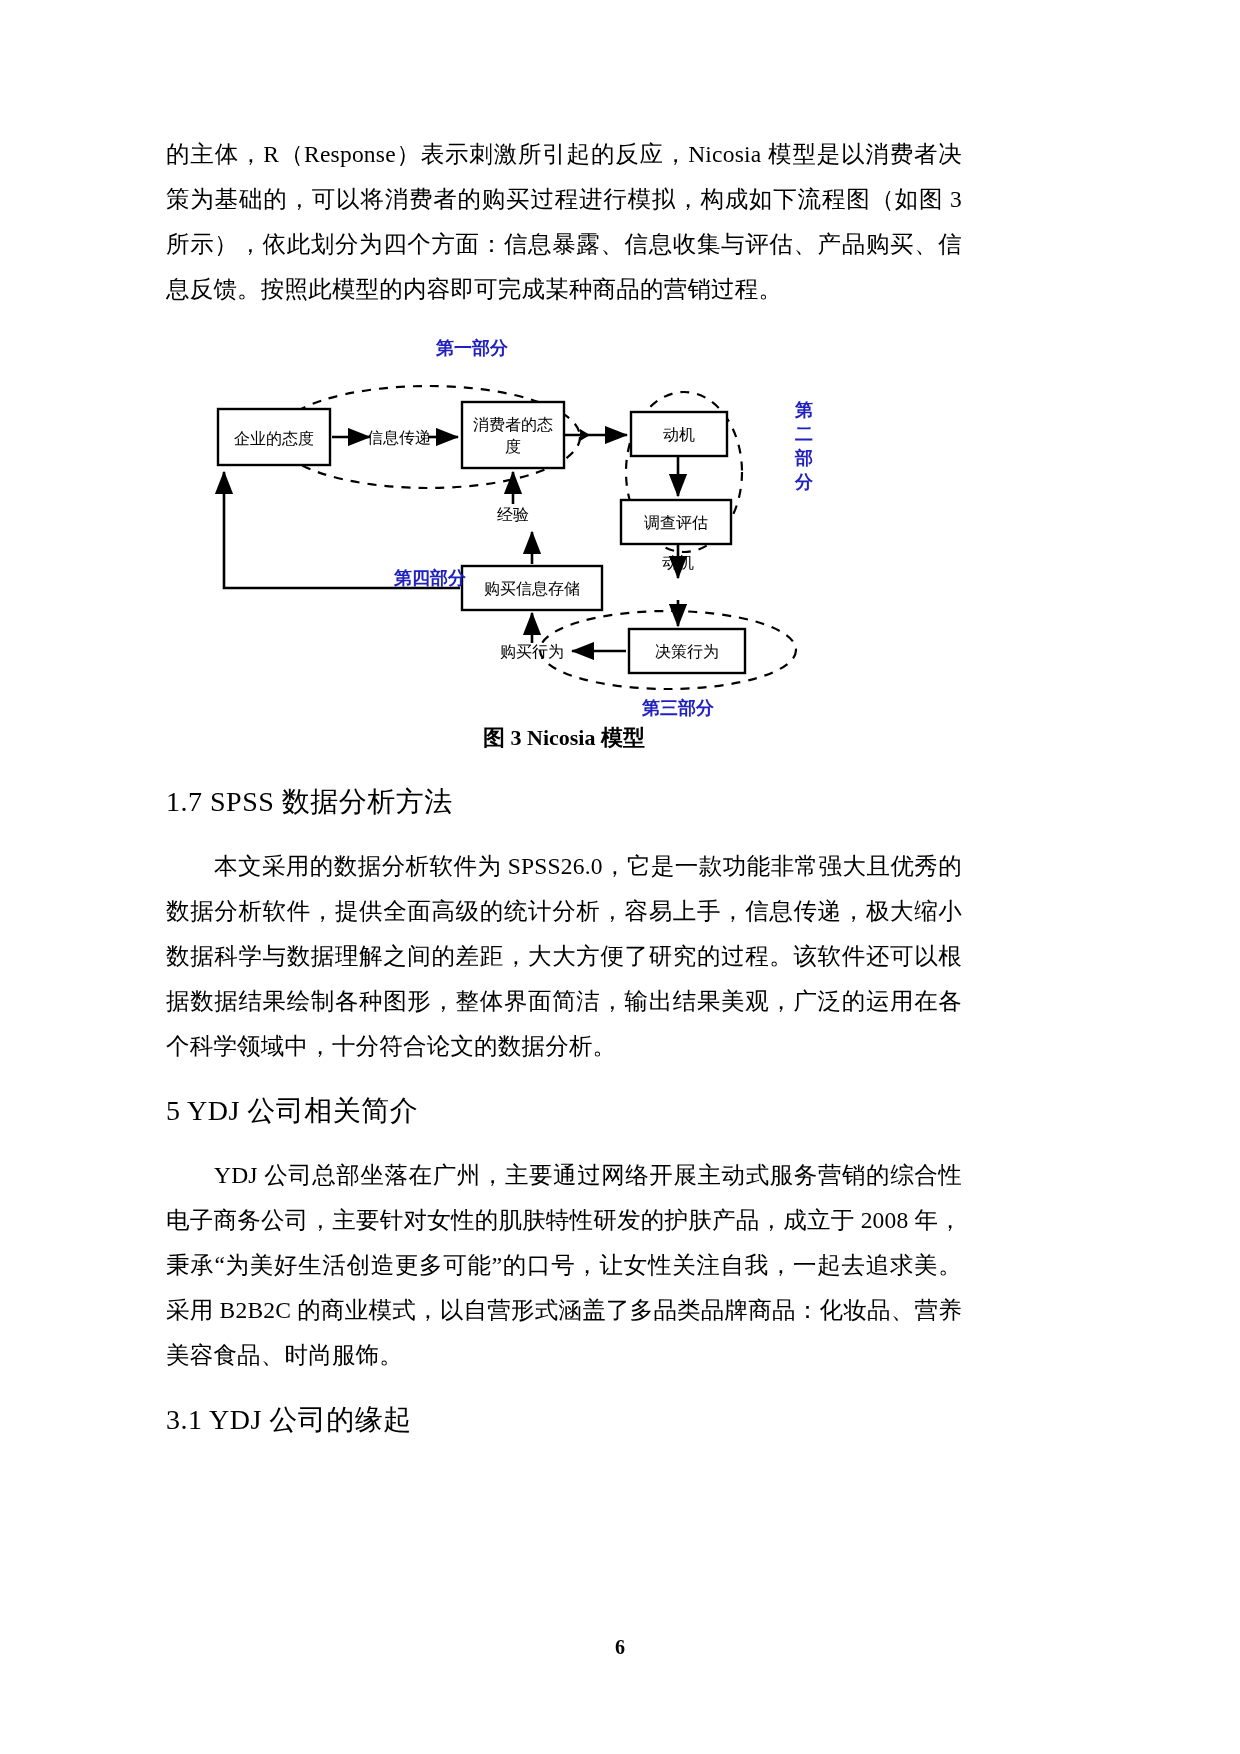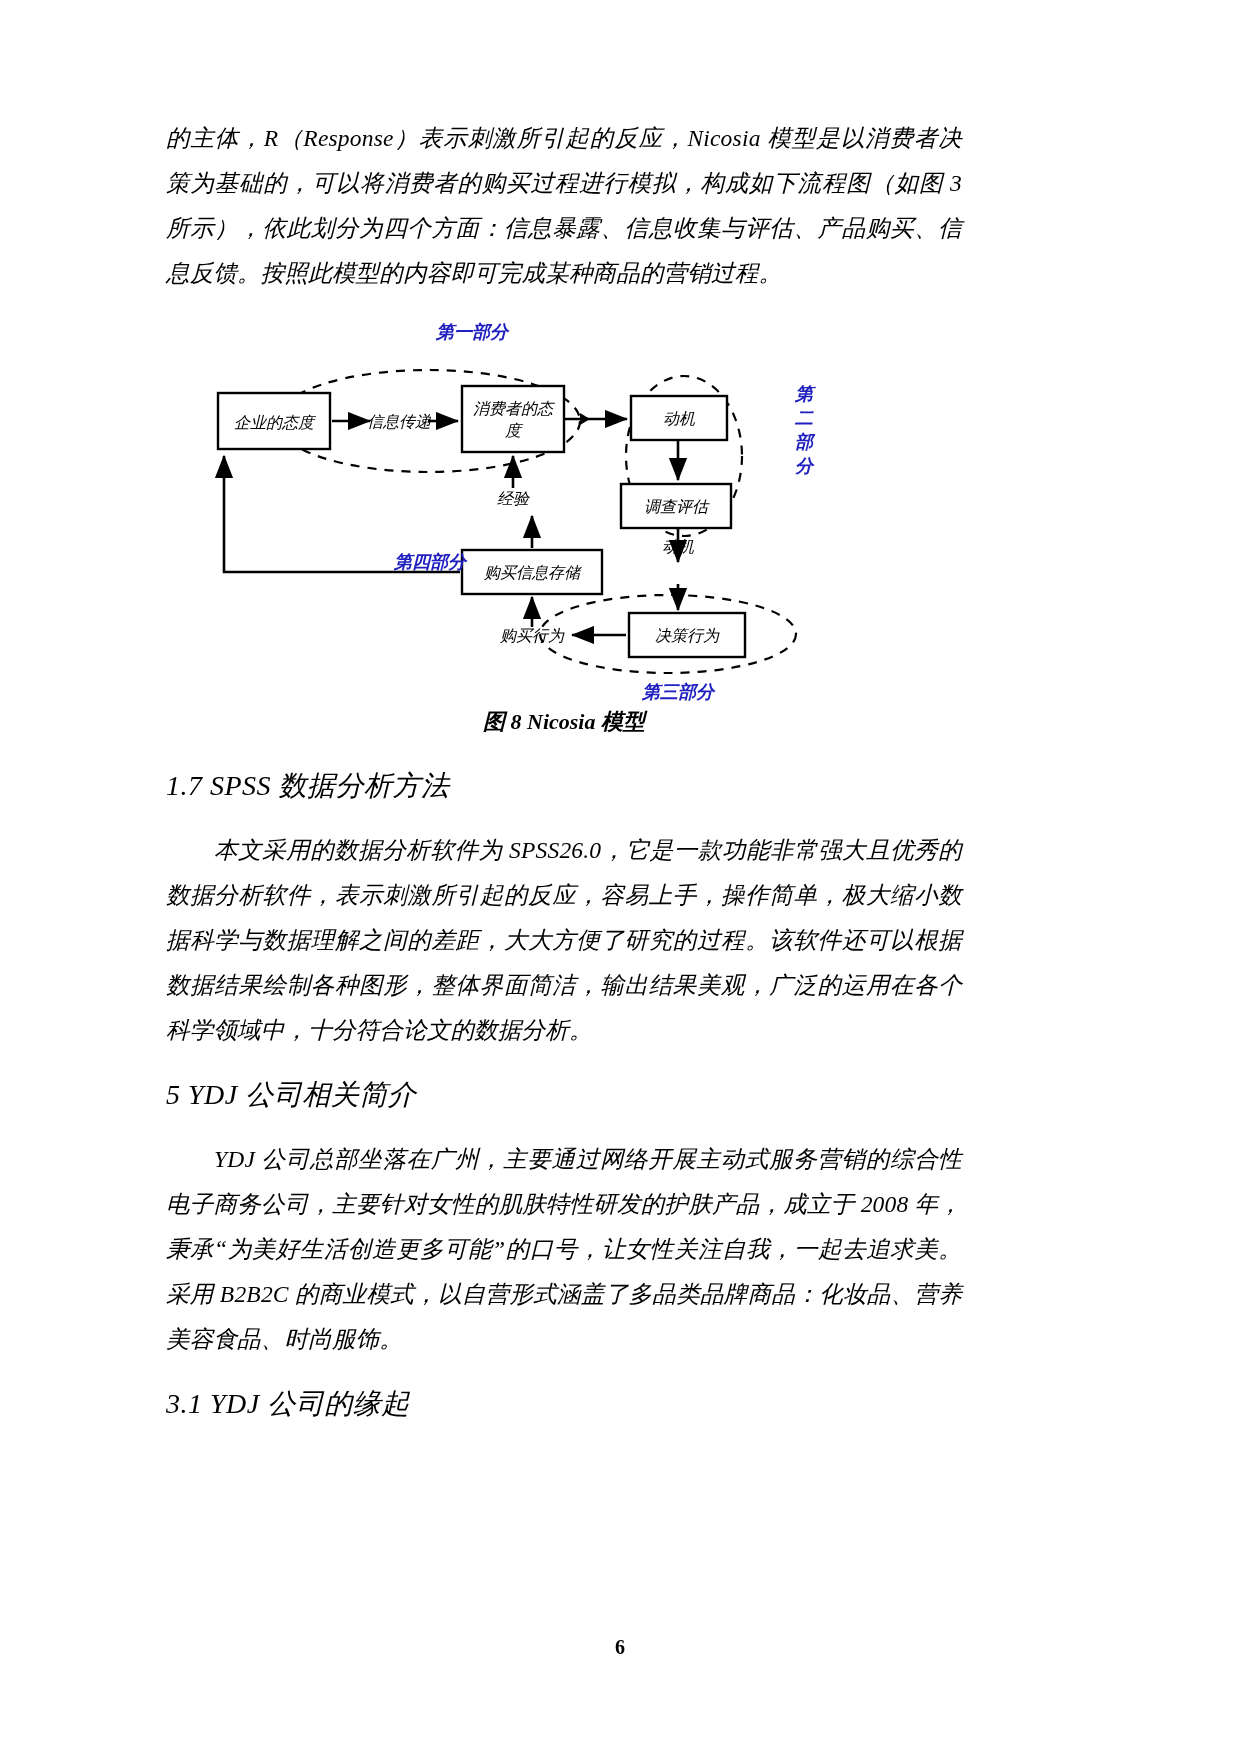--- a/index.html
+++ b/index.html
@@ -17,23 +17,22 @@
   }
   .page {
     position: absolute;
     left: 0; top: 0;
     width: 1240px;
     height: 1754px;
   }
   .content {
     position: absolute;
     left: 166px;
-    top: 116px;
+    top: 132px;
     width: 796px;
-    font-style: italic;
   }
   p.body-text {
     margin: 0;
     font-size: 23.5px;
     line-height: 45px;
     text-align: justify;
     text-justify: inter-ideograph;
     letter-spacing: 0.2px;
     font-family: "Liberation Serif", "DejaVu Serif", serif;
   }
@@ -152,29 +151,29 @@
         <text x="264" y="252" text-anchor="middle" font-family="&quot;Liberation Sans&quot;, sans-serif" font-size="18" font-weight="bold" fill="#2020c0">第四部分</text>
         <text x="512" y="382" text-anchor="middle" font-family="&quot;Liberation Sans&quot;, sans-serif" font-size="18" font-weight="bold" fill="#2020c0">第三部分</text>
 
         <text x="638" y="84" text-anchor="middle" font-family="&quot;Liberation Sans&quot;, sans-serif" font-size="18" font-weight="bold" fill="#2020c0">第</text>
         <text x="638" y="108" text-anchor="middle" font-family="&quot;Liberation Sans&quot;, sans-serif" font-size="18" font-weight="bold" fill="#2020c0">二</text>
         <text x="638" y="132" text-anchor="middle" font-family="&quot;Liberation Sans&quot;, sans-serif" font-size="18" font-weight="bold" fill="#2020c0">部</text>
         <text x="638" y="156" text-anchor="middle" font-family="&quot;Liberation Sans&quot;, sans-serif" font-size="18" font-weight="bold" fill="#2020c0">分</text>
       </svg>
     </div>
 
-    <div class="fig-caption">图 8 Nicosia 模型</div>
+    <div class="fig-caption">图 3 Nicosia 模型</div>
 
     <div class="spacer-26"></div>
 
     <h2 class="heading">1.7  SPSS 数据分析方法</h2>
 
     <div class="spacer-20"></div>
 
-    <p class="body-text indent">本文采用的数据分析软件为 SPSS26.0，它是一款功能非常强大且优秀的数据分析软件，表示刺激所引起的反应，容易上手，操作简单，极大缩小数据科学与数据理解之间的差距，大大方便了研究的过程。该软件还可以根据数据结果绘制各种图形，整体界面简洁，输出结果美观，广泛的运用在各个科学领域中，十分符合论文的数据分析。</p>
+    <p class="body-text indent">本文采用的数据分析软件为 SPSS26.0，它是一款功能非常强大且优秀的数据分析软件，提供全面高级的统计分析，容易上手，信息传递，极大缩小数据科学与数据理解之间的差距，大大方便了研究的过程。该软件还可以根据数据结果绘制各种图形，整体界面简洁，输出结果美观，广泛的运用在各个科学领域中，十分符合论文的数据分析。</p>
 
     <div class="spacer-20"></div>
 
     <h2 class="heading">5  YDJ 公司相关简介</h2>
 
     <div class="spacer-20"></div>
 
     <p class="body-text indent">YDJ 公司总部坐落在广州，主要通过网络开展主动式服务营销的综合性电子商务公司，主要针对女性的肌肤特性研发的护肤产品，成立于 2008 年，秉承“为美好生活创造更多可能”的口号，让女性关注自我，一起去追求美。采用 B2B2C 的商业模式，以自营形式涵盖了多品类品牌商品：化妆品、营养美容食品、时尚服饰。</p>
 
     <div class="spacer-20"></div>

